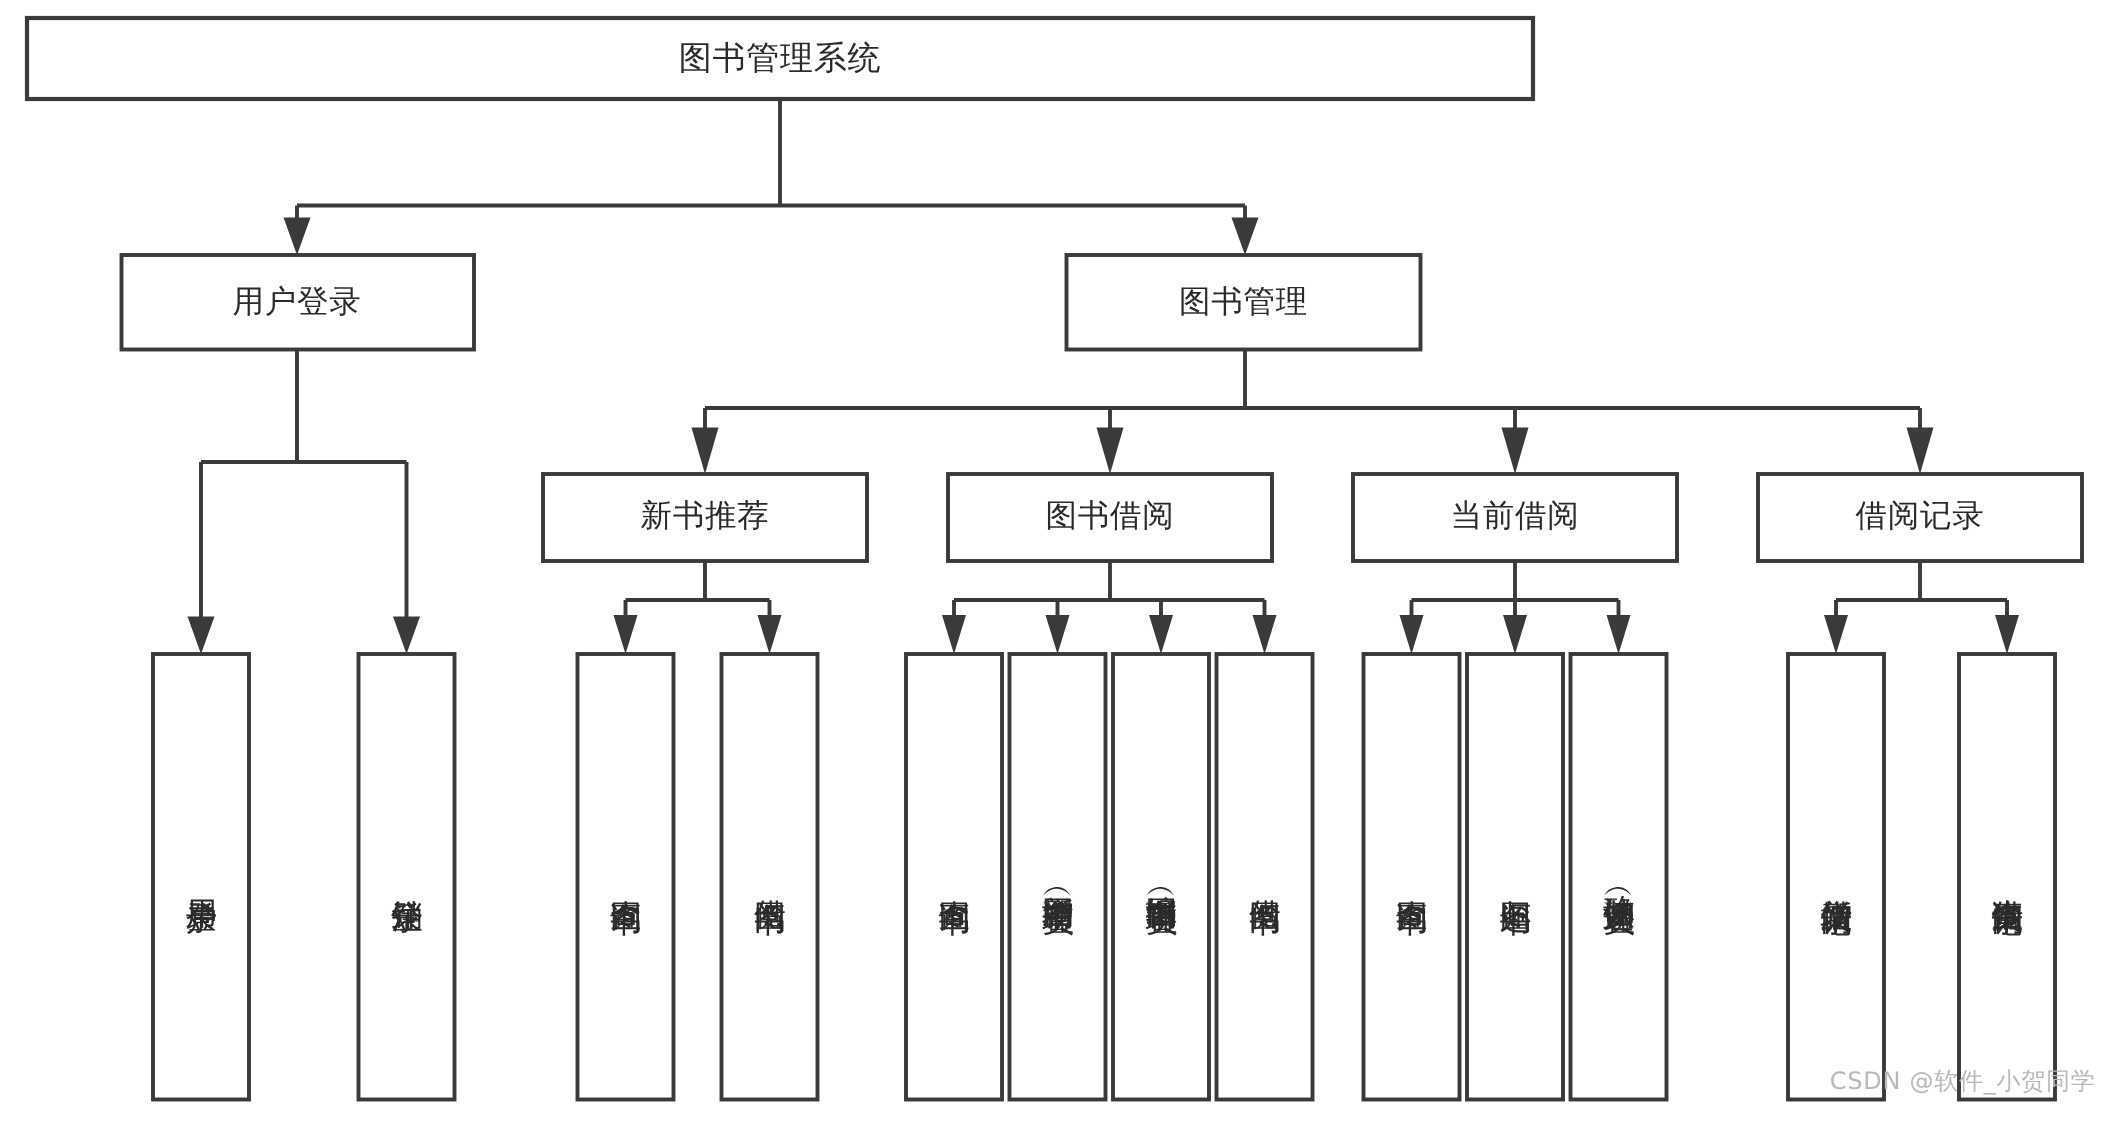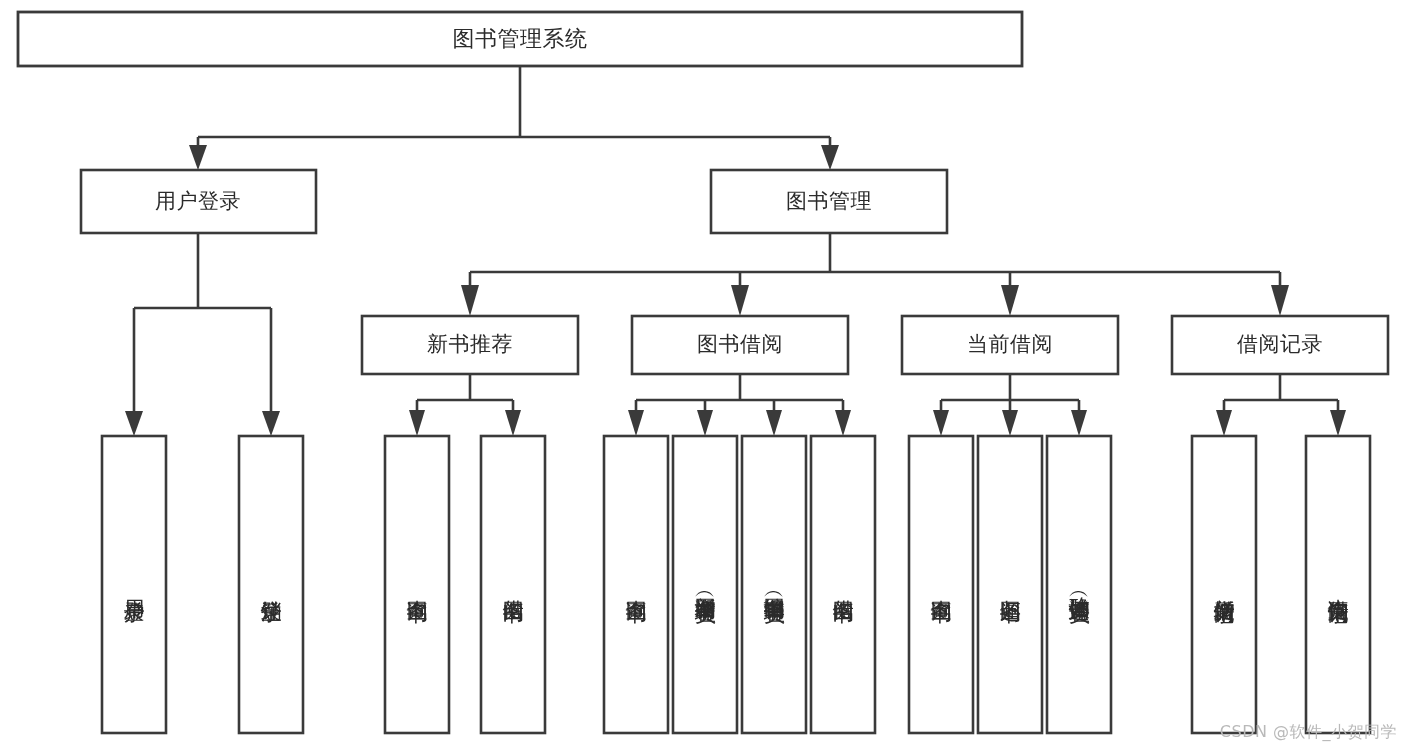--- a/index.html
+++ b/index.html
@@ -68,21 +68,21 @@
     font-size: 21px;
     color: #2b2b2b;
     line-height: 1.08;
     letter-spacing: 1px;
     white-space: nowrap;
     pointer-events: none;
   }
   .watermark {
     position: absolute;
     right: 8px;
-    bottom: 4px;
+    bottom: 15px;
     font-family: "DejaVu Sans", "Liberation Sans", sans-serif;
     font-size: 16px;
     color: #b9b9b9;
     letter-spacing: 0.5px;
     user-select: none;
   }
 </style>
 </head>
 <body>
 

